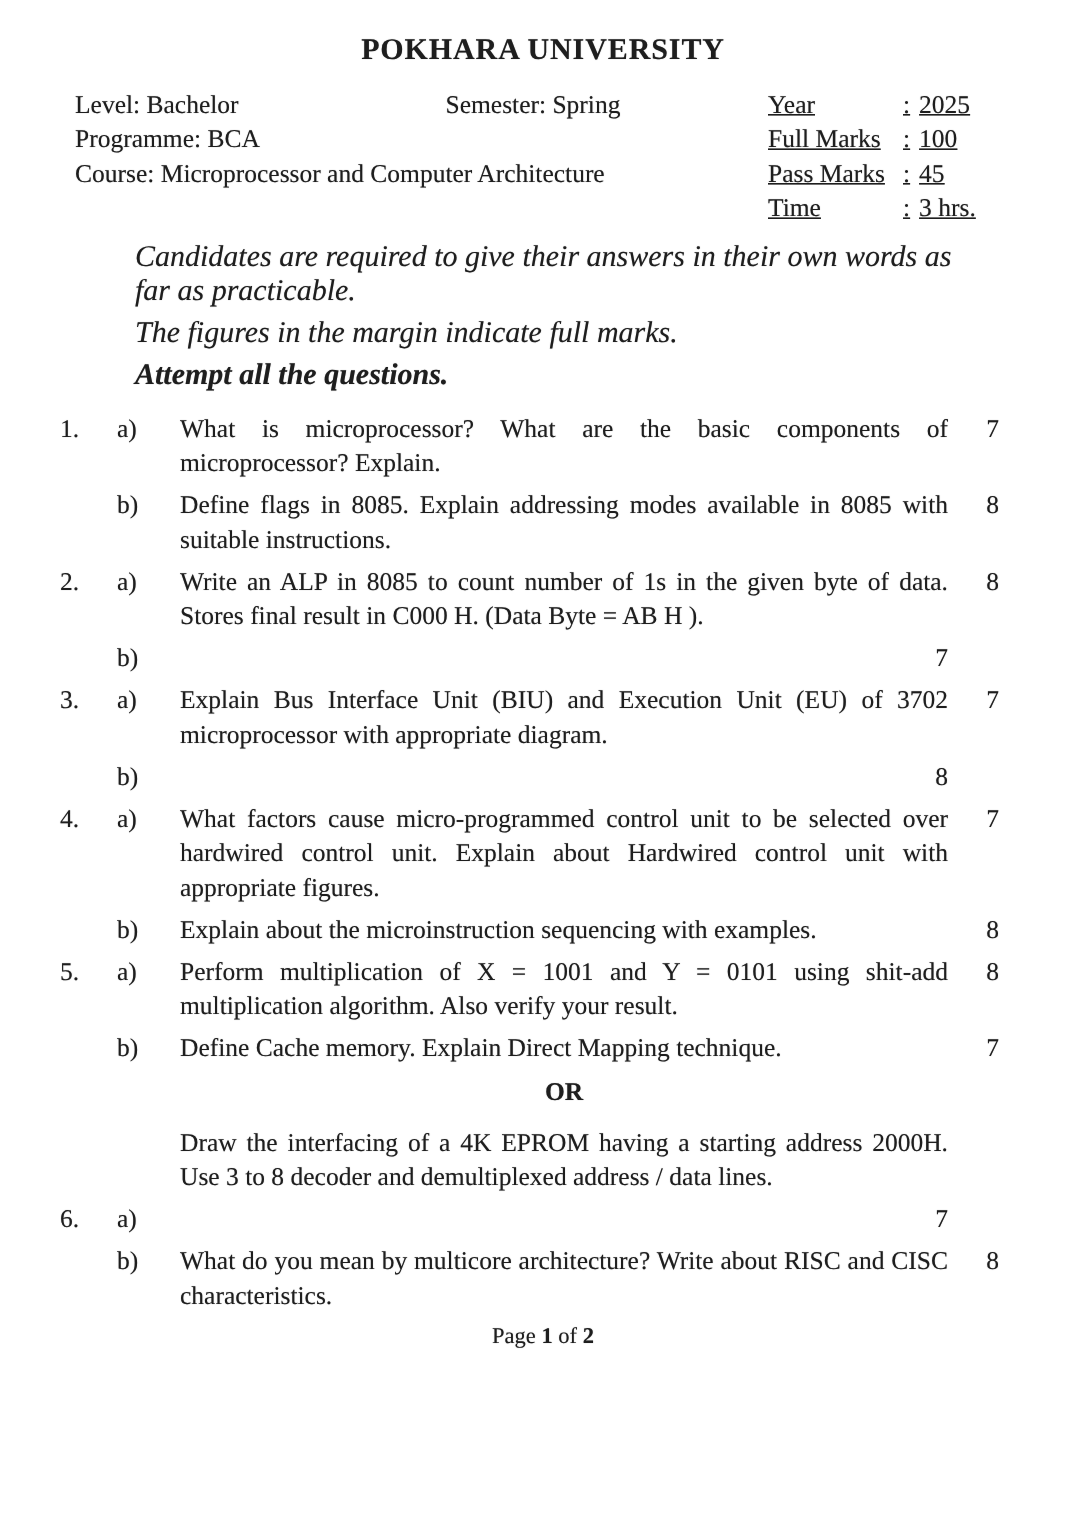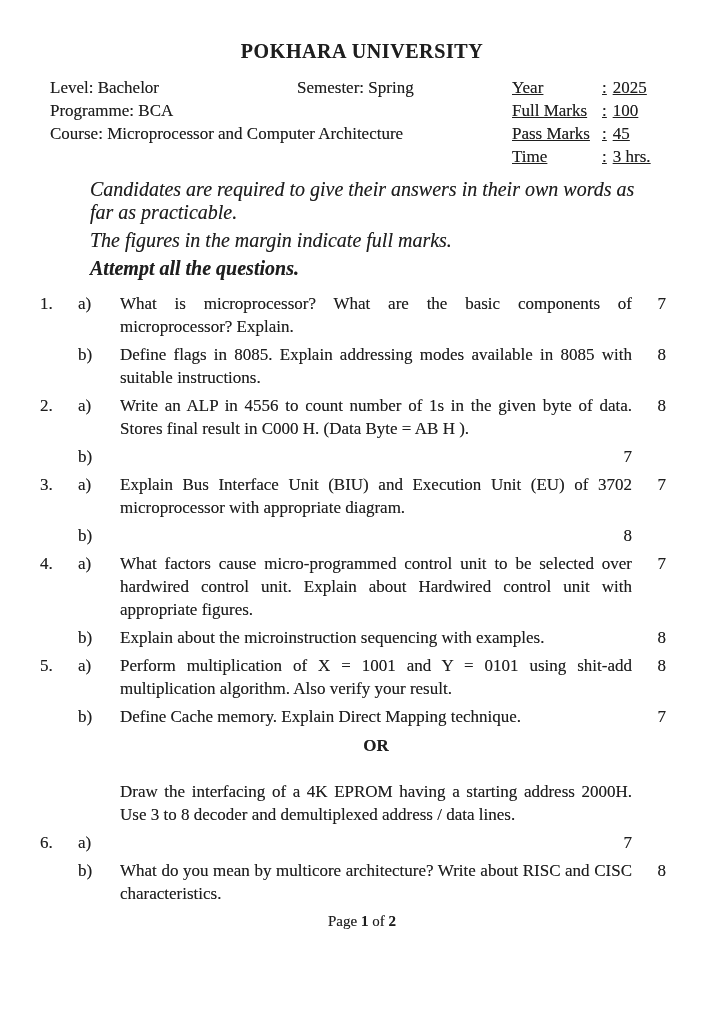--- a/index.html
+++ b/index.html
@@ -12,21 +12,21 @@
     height: 1024px;
     overflow: hidden;
     font-family: "Liberation Serif", serif;
     color: #1e1e1e;
     -webkit-font-smoothing: antialiased;
   }
   .page {
     width: 724px;
     height: 1024px;
     box-sizing: border-box;
-    padding-top: 40px;
+    padding-top: 22px;
     background: #ffffff;
     text-shadow: 0 0 0.6px rgba(45,45,45,0.55);
   }
   .title {
     margin: 0;
     text-align: center;
     font-size: 20px;
     font-weight: bold;
     letter-spacing: 0.6px;
     line-height: 23px;
@@ -69,21 +69,21 @@
   }
   .qnum, .qletter { display: block; }
   .qtext {
     margin: 0;
     text-align: justify;
   }
   .qmarks { text-align: right; }
   .or-label {
     font-weight: bold;
     text-align: center;
-    margin: 1px 0 18px 0;
+    margin: 1px 0 6px 0;
   }
   
   .footer {
     text-align: center;
     font-size: 15px;
     line-height: 23px;
   }
   .footer b { font-weight: bold; }
 </style>
 </head>
@@ -143,21 +143,21 @@
     <div class="qrow">
       <span class="qnum"></span>
       <span class="qletter">b)</span>
       <p class="qtext">Define flags in 8085. Explain addressing modes available in 8085 with suitable instructions.</p>
       <span class="qmarks">8</span>
     </div>
 
     <div class="qrow">
       <span class="qnum">2.</span>
       <span class="qletter">a)</span>
-      <p class="qtext">Write an ALP in 4556 to count number of 1s in the given byte of data. Stores final result in C000 H. (Data Byte = AB H ).</p>
+      <p class="qtext">Write an ALP in 8085 to count number of 1s in the given byte of data. Stores final result in C000 H. (Data Byte = AB H ).</p>
       <span class="qmarks">8</span>
     </div>
     <div class="qrow">
       <span class="qnum"></span>
       <span class="qletter">b)</span>
       <span class="qmarks">7</span>
     </div>
 
     <div class="qrow">
       <span class="qnum">3.</span>

